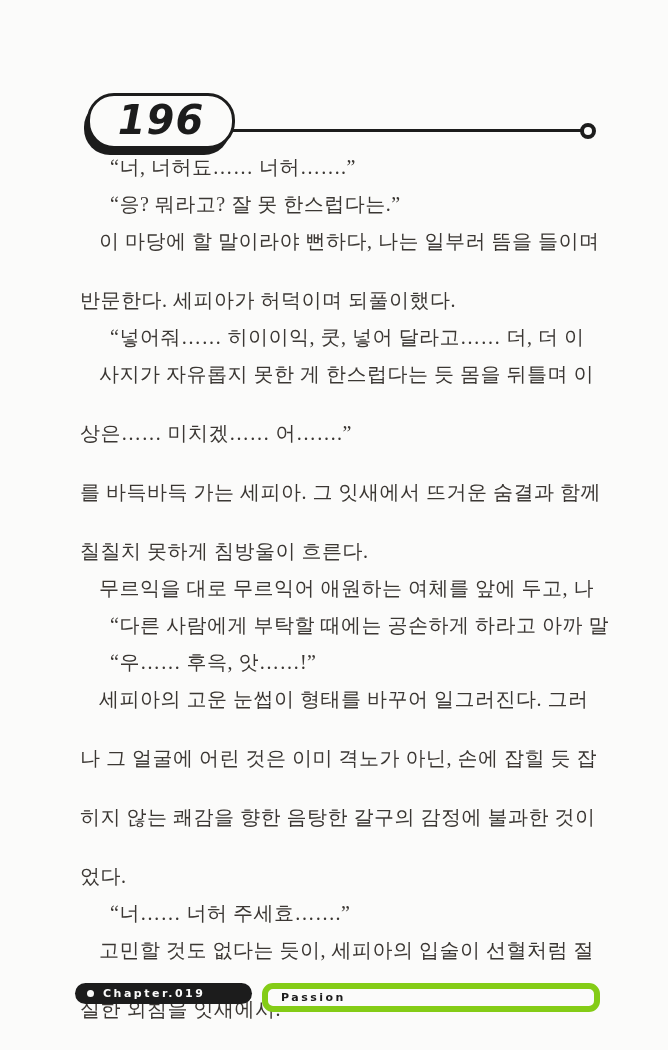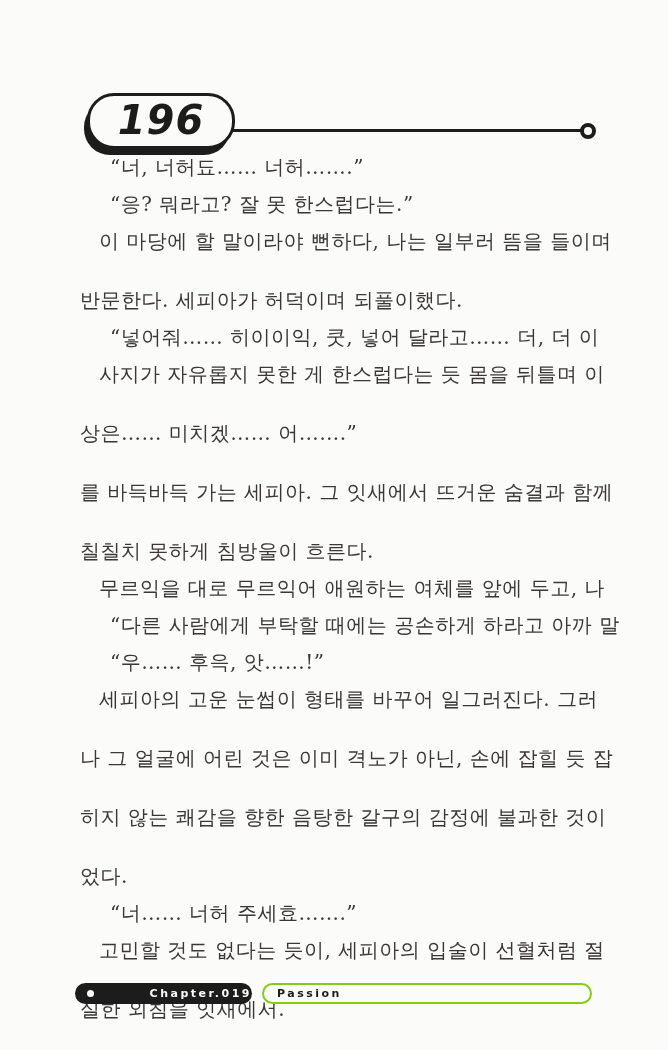--- a/index.html
+++ b/index.html
@@ -68,37 +68,36 @@
   .body-text {
     position: absolute;
     left: 80px;
     top: 149px;
     width: 514px;
     color: #3b3733;
     font-size: 20px;
     line-height: 37px;
     letter-spacing: 0.5px;
   }
-  .line { white-space: nowrap; }
+  .line { white-space: nowrap; font-family: Liberation Serif, serif; }
   .line.quote { padding-left: 30px; }
   .line.para  { padding-left: 19px; }
   .line.none  { padding-left: 0; margin-top: 22px; }
 
   
   .footer-chapter-badge {
     position: absolute;
     left: 75px;
     top: 983px;
     width: 177px;
     height: 21px;
     background: #1c1c1c;
     border-radius: 11px;
     display: flex;
     align-items: center;
-    justify-content: space-between;
   }
   .bullet-dot {
     width: 7px;
     height: 7px;
     border-radius: 50%;
     background: #fbfbfa;
     margin-left: 12px;
     flex: 0 0 auto;
   }
   .footer-chapter-label {
@@ -110,21 +109,21 @@
     margin-left: 9px;
     white-space: nowrap;
   }
   .footer-section-pill {
     position: absolute;
     left: 262px;
     top: 983px;
     width: 326px;
     height: 17px;
     background: #fbfbfa;
-    border: 2px solid #84cc16;
+    border: 6px solid #84cc16;
     border-radius: 11px;
     display: flex;
     align-items: center;
   }
   .footer-section-label {
     font-family: "DejaVu Sans", sans-serif;
     font-size: 11px;
     font-weight: bold;
     letter-spacing: 2.5px;
     color: #1c1c1c;

